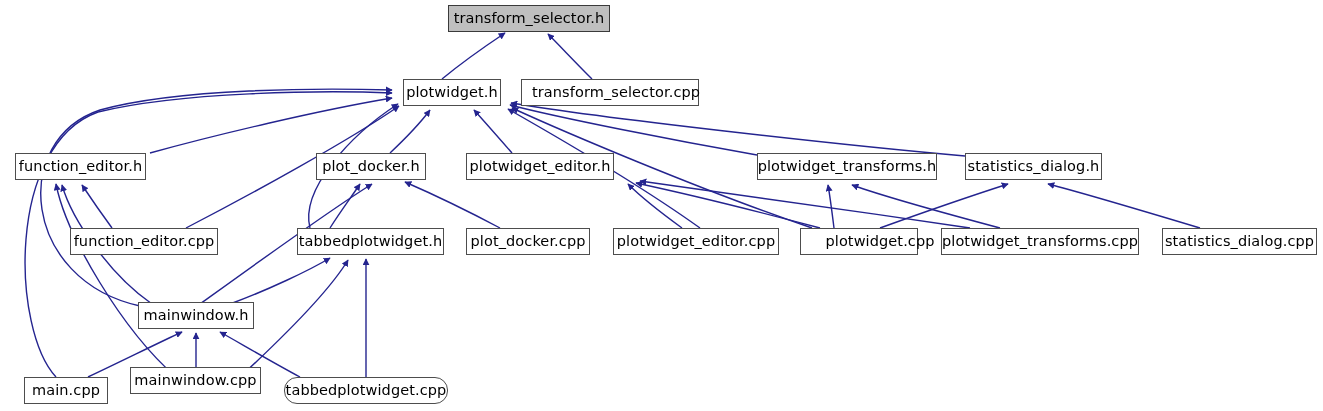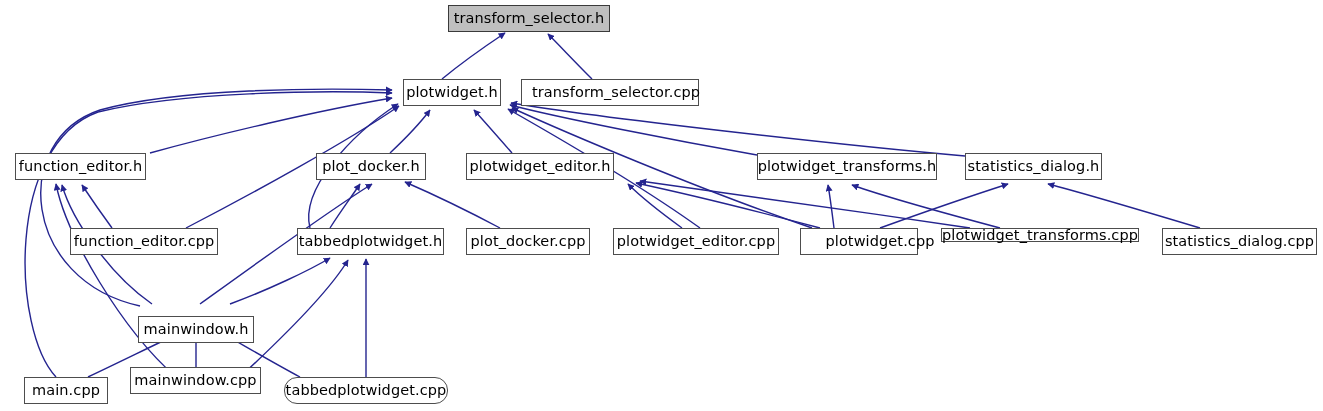--- a/index.html
+++ b/index.html
@@ -126,27 +126,27 @@
       </div>
       <div class="node" style="left: 466px; top: 228px; width: 124px; height: 27px;">
         <span class="node-label">plot_docker.cpp</span>
       </div>
       <div class="node" style="left: 613px; top: 228px; width: 166px; height: 27px;">
         <span class="node-label">plotwidget_editor.cpp</span>
       </div>
       <div class="node" style="left: 800px; top: 228px; width: 118px; height: 27px; padding-left: 42px;">
         <span class="node-label">plotwidget.cpp</span>
       </div>
-      <div class="node" style="left: 941px; top: 228px; width: 198px; height: 14px;">
+      <div class="node" style="left: 941px; top: 228px; width: 198px; height: 27px;">
         <span class="node-label">plotwidget_transforms.cpp</span>
       </div>
       <div class="node" style="left: 1162px; top: 228px; width: 155px; height: 27px;">
         <span class="node-label">statistics_dialog.cpp</span>
       </div>
-      <div class="node" style="left: 138px; top: 316px; width: 116px; height: 27px;">
+      <div class="node" style="left: 138px; top: 302px; width: 116px; height: 27px;">
         <span class="node-label">mainwindow.h</span>
       </div>
       <div class="node" style="left: 24px; top: 377px; width: 84px; height: 27px;">
         <span class="node-label">main.cpp</span>
       </div>
       <div class="node" style="left: 130px; top: 367px; width: 131px; height: 27px;">
         <span class="node-label">mainwindow.cpp</span>
       </div>
       <div class="node" style="left: 284px; top: 377px; width: 164px; height: 27px; border-radius: 13px;">
         <span class="node-label">tabbedplotwidget.cpp</span>

